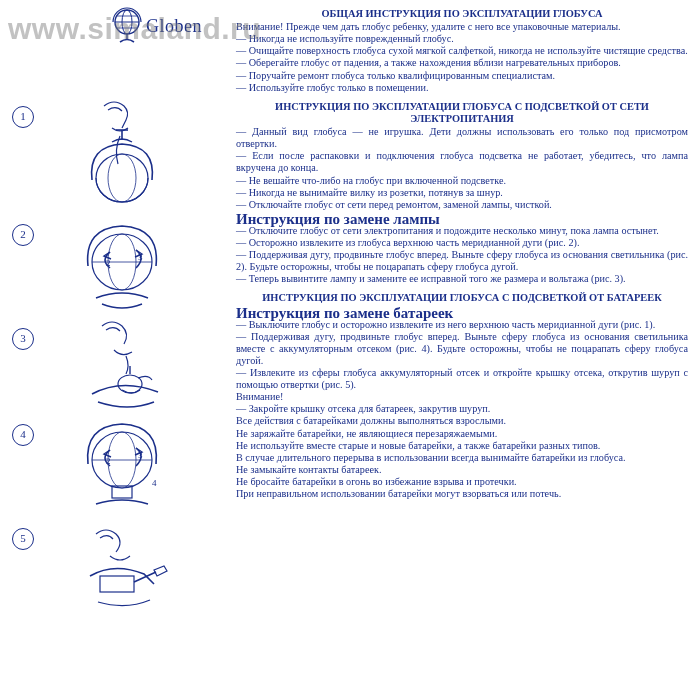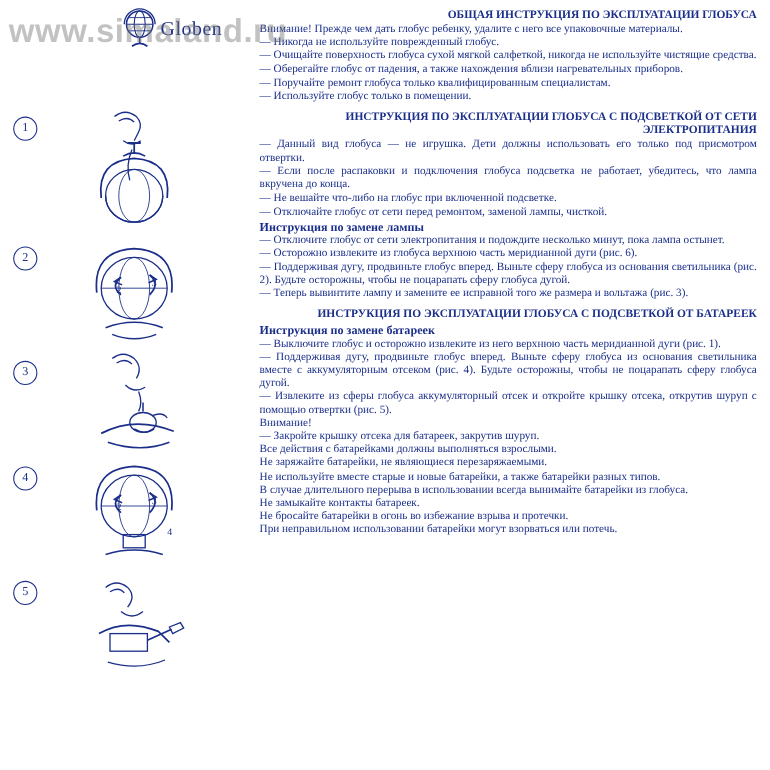--- a/index.html
+++ b/index.html
@@ -97,24 +97,24 @@
     line-height: 12.1px;
     text-align: justify;
     color: #1b2f8a;
   }
   .content h2 {
     font-size: 10.4px;
     line-height: 12.2px;
     font-weight: bold;
     margin: 0 0 1px 0;
     text-transform: uppercase;
-    text-align: right;
+    text-align: center;
   }
   .content h3 {
-    font-size: 11px;
+    font-size: 15px;
     line-height: 12.1px;
     font-weight: bold;
     margin: 2px 0 0 0;
     text-align: left;
   }
   .content p {
     margin: 0;
     text-indent: 0;
   }
   .spacer { height: 7px; }
@@ -249,24 +249,25 @@
     <p>— Оберегайте глобус от падения, а также нахождения вблизи нагревательных приборов.</p>
     <p>— Поручайте ремонт глобуса только квалифицированным специалистам.</p>
     <p>— Используйте глобус только в помещении.</p>
 
     <div class="spacer"></div>
 
     <h2>ИНСТРУКЦИЯ ПО ЭКСПЛУАТАЦИИ ГЛОБУСА С ПОДСВЕТКОЙ ОТ СЕТИ ЭЛЕКТРОПИТАНИЯ</h2>
     <p>— Данный вид глобуса — не игрушка. Дети должны использовать его только под присмотром отвертки.</p>
     <p>— Если после распаковки и подключения глобуса подсветка не работает, убедитесь, что лампа вкручена до конца.</p>
     <p>— Не вешайте что-либо на глобус при включенной подсветке.</p>
+    <p>— Никогда не вынимайте вилку из розетки, потянув за шнур.</p>
     <p>— Отключайте глобус от сети перед ремонтом, заменой лампы, чисткой.</p>
     <h3>Инструкция по замене лампы</h3>
     <p>— Отключите глобус от сети электропитания и подождите несколько минут, пока лампа остынет.</p>
-    <p>— Осторожно извлеките из глобуса верхнюю часть меридианной дуги (рис. 6).</p>
+    <p>— Осторожно извлеките из глобуса верхнюю часть меридианной дуги (рис. 2).</p>
     <p>— Поддерживая дугу, продвиньте глобус вперед. Выньте сферу глобуса из основания светильника (рис. 2). Будьте осторожны, чтобы не поцарапать сферу глобуса дугой.</p>
     <p>— Теперь вывинтите лампу и замените ее исправной того же размера и вольтажа (рис. 3).</p>
 
     <div class="spacer"></div>
 
     <h2>ИНСТРУКЦИЯ ПО ЭКСПЛУАТАЦИИ ГЛОБУСА С ПОДСВЕТКОЙ ОТ БАТАРЕЕК</h2>
     <h3>Инструкция по замене батареек</h3>
     <p>— Выключите глобус и осторожно извлеките из него верхнюю часть меридианной дуги (рис. 1).</p>
     <p>— Поддерживая дугу, продвиньте глобус вперед. Выньте сферу глобуса из основания светильника вместе с аккумуляторным отсеком (рис. 4). Будьте осторожны, чтобы не поцарапать сферу глобуса дугой.</p>
     <p>— Извлеките из сферы глобуса аккумуляторный отсек и откройте крышку отсека, открутив шуруп с помощью отвертки (рис. 5).</p>

